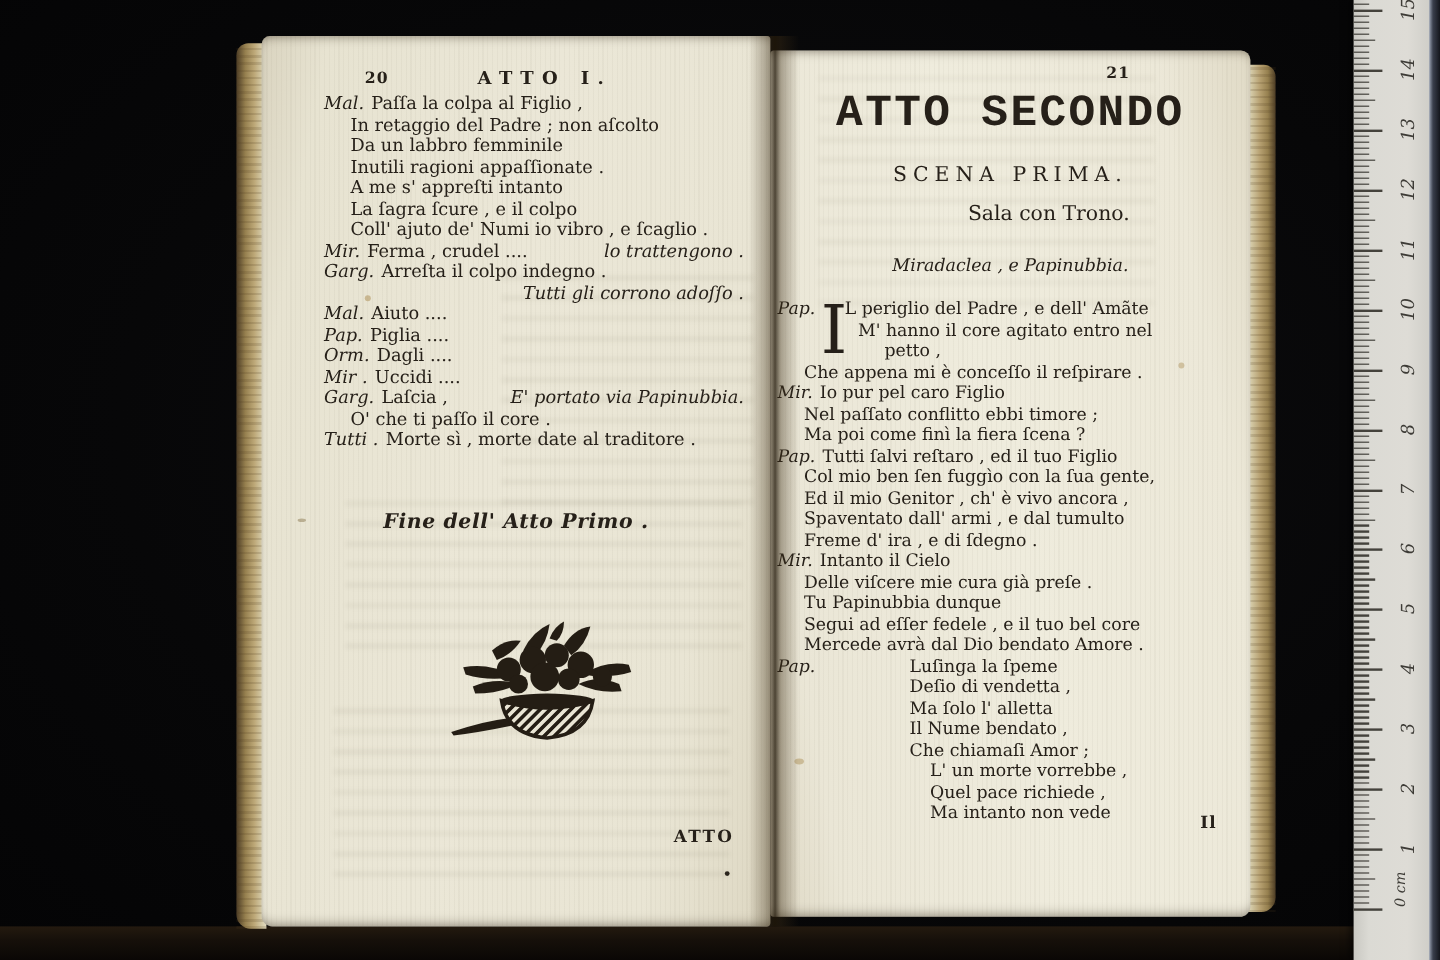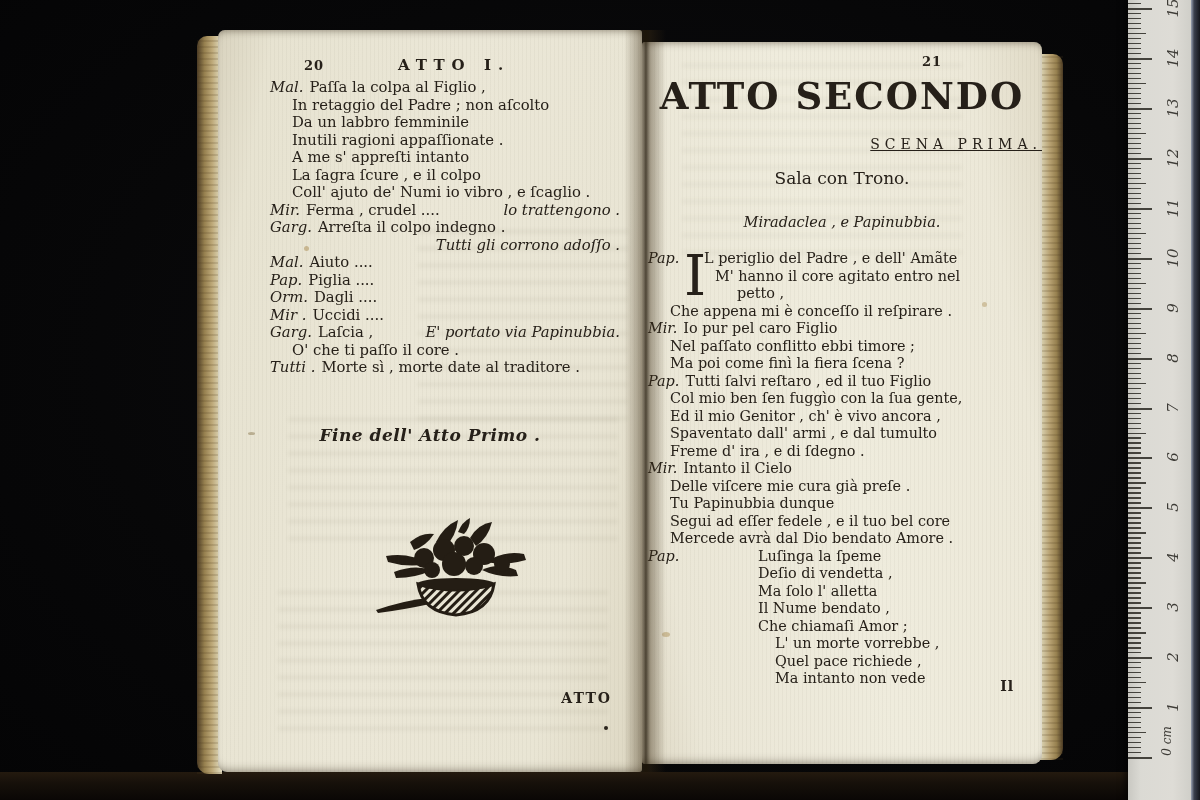--- a/index.html
+++ b/index.html
@@ -50,22 +50,22 @@
   .ind-dcA{padding-left:56px;}
   .ind-dcB{padding-left:67px;}
   .ind-dcC{padding-left:89px;}
   .ind-s1{padding-left:110px;}
   .ind-s2{padding-left:127px;}
   .rt{position:absolute;right:0;font-style:italic;}
   .endnote{position:absolute;font-style:italic;font-weight:bold;font-size:17px;text-align:center;width:100%;letter-spacing:.5px;}
   .catchword{position:absolute;font-weight:bold;font-size:14px;letter-spacing:2px;}
   .cw-dot{position:absolute;width:4px;height:4px;border-radius:50%;background:#2a241c;}
   .act-title{position:absolute;width:100%;text-align:center;font-weight:bold;font-size:37px;letter-spacing:2px;white-space:nowrap;}
-  .scene-title{position:absolute;width:100%;text-align:right;font-size:14px;letter-spacing:5px;font-weight:500;text-decoration:underline;}
-  .setting{position:absolute;width:100%;text-align:center;font-size:17px;}
+  .scene-title{position:absolute;width:100%;text-align:center;font-size:17px;letter-spacing:5px;font-weight:500;}
+  .setting{position:absolute;width:100%;text-align:center;font-size:17px;padding-left:32px;}
   .chars{position:absolute;width:100%;text-align:center;font-style:italic;font-size:14.5px;}
   .dropcap{position:absolute;font-size:56px;line-height:52px;font-weight:500;}
 
   
   .ornament{position:absolute;}
 
   
   .ruler{position:absolute;left:1128px;top:0;width:64px;height:800px;
     background:linear-gradient(90deg,#c9c8c2 0%,#dbdad4 20%,#dedcd6 70%,#cfcec8 100%);
     box-shadow:-3px 0 6px rgba(0,0,0,.6);}
@@ -160,21 +160,21 @@
   </div>
 
   <div class="page page-right">
     <div class="paper-grain"></div>
     <div class="ghost" style="left:40px;top:12px;width:280px;height:200px;opacity:.1;"></div>
     <div class="spot" style="left:20px;top:590px;width:8px;height:5px;background:#b49a66;opacity:.55;"></div>
     <div class="spot" style="left:340px;top:260px;width:5px;height:5px;background:#b49a66;opacity:.5;"></div>
 
     <span class="pagenum" style="right:100px;top:12px;">21</span>
 
-    <div class="act-title" style="top:32px;">ATTO SECONDO</div>
+    <div class="act-title" style="top:32px;font-family:Liberation Mono, monospace;">ATTO SECONDO</div>
     <div class="scene-title" style="top:94px;">SCENA PRIMA.</div>
     <div class="setting" style="top:126px;">Sala con Trono.</div>
     <div class="chars" style="top:172px;">Miradaclea , e Papinubbia.</div>
 
     <div style="position:relative;">
       <div class="dropcap" style="left:42px;top:208px;">I</div>
     </div>
     <div id="right-lines" class="body-text" style="left:6px;top:208px;width:340px;font-size:14.4px;">
         <div class="line ind-dcA"><span class="spk abs">Pap.</span><span class="txt">L periglio del Padre , e dell' Amãte</span></div>
         <div class="line ind-dcB"><span class="txt">M' hanno il core agitato entro nel</span></div>

